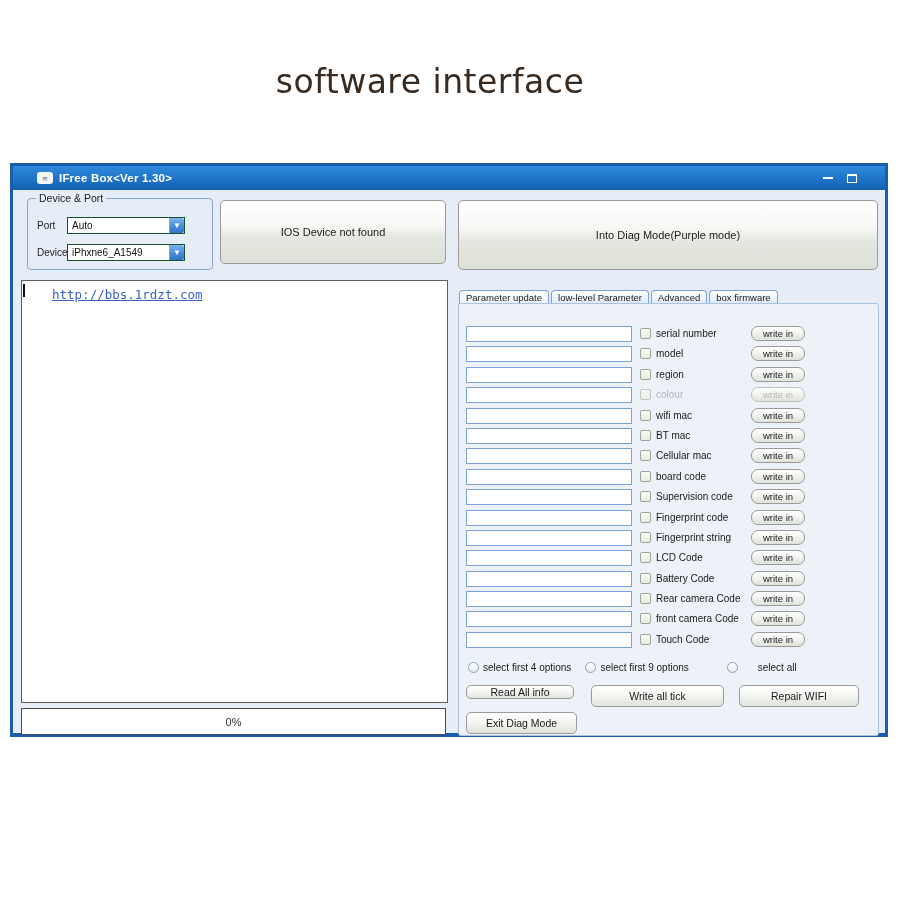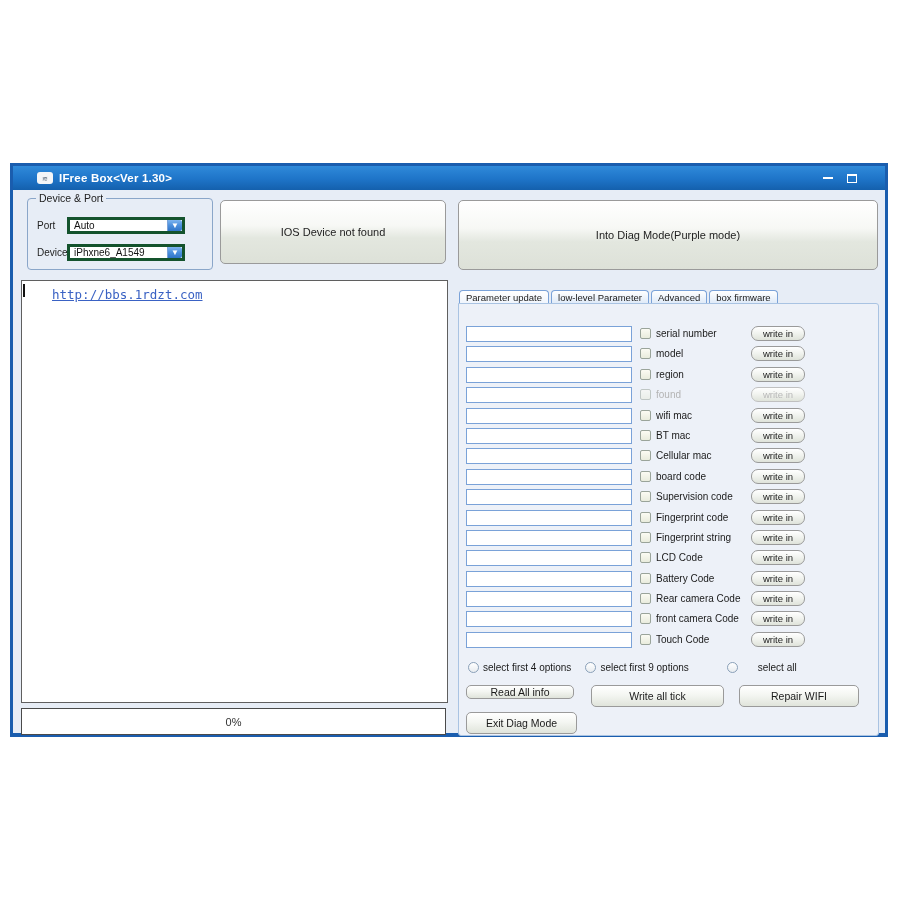--- a/index.html
+++ b/index.html
@@ -40,21 +40,21 @@
   }
   .group-legend {
     position:absolute; top:-7px; left:8px; background:#e7edf6; padding:0 3px;
     font-size:10.5px; color:#222222;
   }
   .field-label { position:absolute; font-size:10px; color:#222222; }
   .lbl-port { left:9px; top:21px; }
   .lbl-device { left:9px; top:48px; }
   .combo {
     position:absolute; width:118px; height:17px; background:#ffffff;
-    border:3px solid #14532d; display:flex; align-items:center;
+    border:1px solid #14532d; display:flex; align-items:center;
   }
   .combo-port { left:39px; top:18px; }
   .combo-device { left:39px; top:45px; }
   .combo-value { flex:1; font-size:10px; color:#111111; padding-left:4px; white-space:nowrap; overflow:hidden; }
   .combo-arrow {
     width:15px; height:100%; border-left:1px solid #7aa2d8; border-radius:0 2px 2px 0;
     background:linear-gradient(180deg,#7db4ef 0%,#4b8fdd 50%,#2f74c7 100%);
     color:#ffffff; font-size:8px; display:flex; align-items:center; justify-content:center;
   }
 
@@ -144,20 +144,21 @@
   .btn-read   { left:7px;   top:381px; width:108px; height:14px;text-align:center; }
   .btn-write  { left:132px; top:381px; width:133px; height:22px; }
   .btn-repair { left:280px; top:381px; width:120px; height:22px; }
   .btn-exit   { left:7px;   top:408px; width:111px; height:22px; }
 </style>
 </head>
 <body>
 
 <div id="canvas">
 
+  <div class="page-heading">software interface</div>
 
   <div class="app-window">
 
     <div class="title-bar">
       <span class="app-icon">≋</span>
       <span class="title-text">IFree Box&lt;Ver 1.30&gt;</span>
       <span class="win-controls">
         <span class="win-min"></span>
         <span class="win-max"></span>
       </span>
@@ -227,21 +228,21 @@
   <div class="param-row">
     <input class="param-input" type="text" style="">
     <span class="param-check"></span>
     <span class="param-label">region</span>
     <div class="write-btn">write in</div>
   </div>
 
   <div class="param-row disabled">
     <input class="param-input" type="text" style="">
     <span class="param-check"></span>
-    <span class="param-label">found</span>
+    <span class="param-label">colour</span>
     <div class="write-btn">write in</div>
   </div>
 
   <div class="param-row">
     <input class="param-input" type="text" style="">
     <span class="param-check"></span>
     <span class="param-label">wifi mac</span>
     <div class="write-btn">write in</div>
   </div>
 

